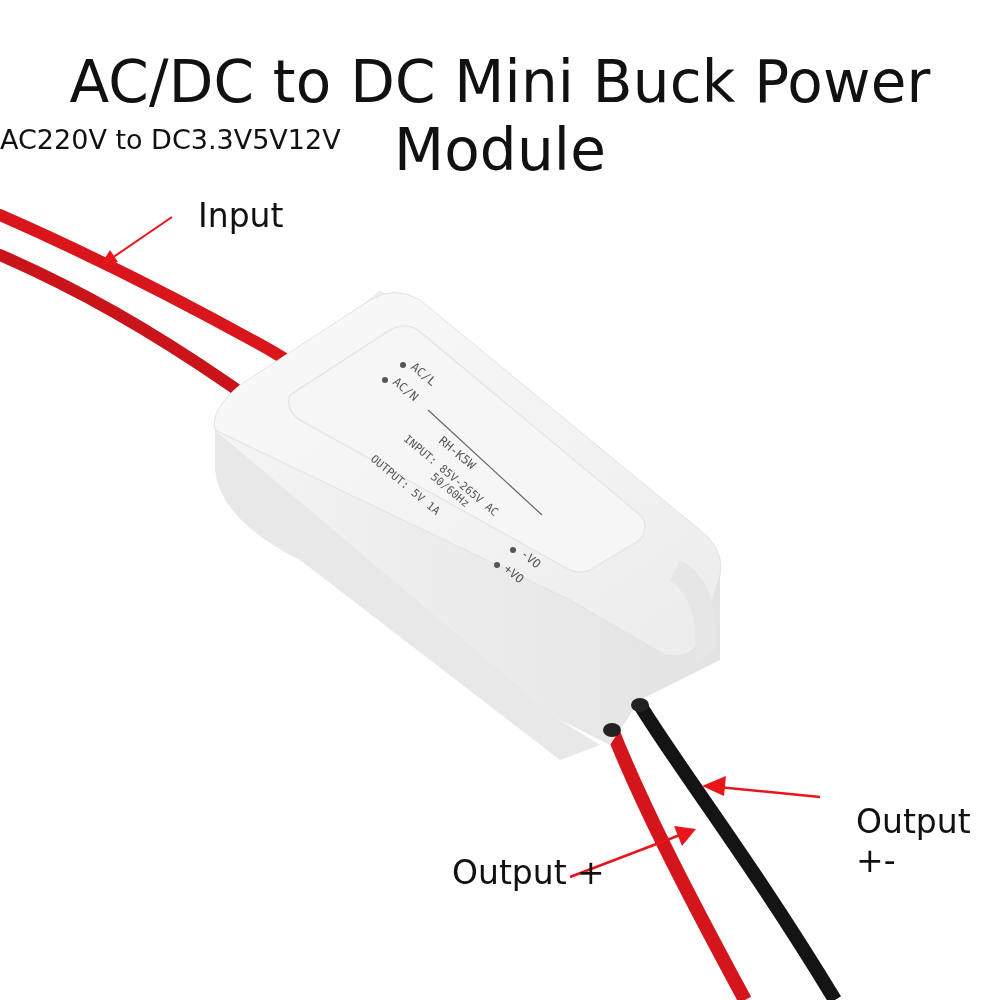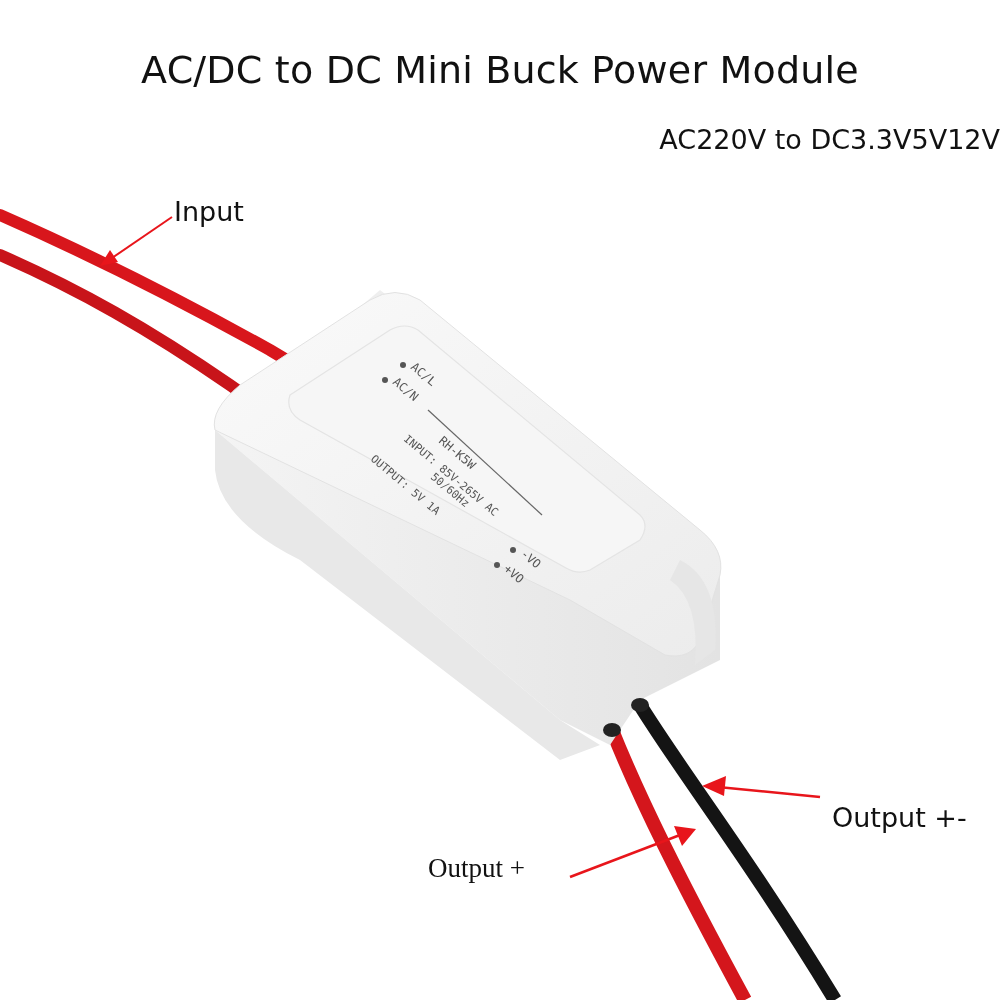--- a/index.html
+++ b/index.html
@@ -1,19 +1,19 @@
 <!DOCTYPE html>
 <html><head>
 <meta charset="utf-8">
 <style>
   html,body{margin:0;padding:0;background:#fff;}
   body{width:1000px;height:1000px;position:relative;overflow:hidden;font-family:"DejaVu Sans","Liberation Sans",sans-serif;color:#111;}
-  .title{position:absolute;left:0;top:48px;width:1000px;text-align:center;font-size:38px;font-weight:400;letter-spacing:0.2px;}
-  .subtitle{position:absolute;left:0;top:124px;width:1000px;text-align:right;font-size:27px;}
-  .label{position:absolute;font-size:27px;}
+  .title{position:absolute;left:0;top:48px;width:1000px;text-align:center;font-size:58px;font-weight:400;letter-spacing:0.2px;}
+  .subtitle{position:absolute;left:0;top:124px;width:1000px;text-align:left;font-size:27px;}
+  .label{position:absolute;font-size:33px;margin-left:24px;}
   svg.scene{position:absolute;left:0;top:0;}
   .mod-text{font-family:"DejaVu Sans Mono","Liberation Mono",monospace;fill:#555;font-size:12px;}
 </style>
 </head>
 <body>
 
 <div class="title">AC/DC to DC Mini Buck Power Module</div>
 <div class="subtitle">AC220V to DC3.3V5V12V</div>
 
 <svg class="scene" width="1000" height="1000" viewBox="0 0 1000 1000">
@@ -74,13 +74,13 @@
     <polygon points="100,266 110,250 118,262" fill="#e8151b"></polygon>
     <line x1="820" y1="797" x2="718" y2="787" stroke="#e8151b" stroke-width="2.5"></line>
     <polygon points="702,786 726,776 724,796" fill="#e8151b"></polygon>
     <line x1="570" y1="877" x2="680" y2="835" stroke="#e8151b" stroke-width="2.5"></line>
     <polygon points="696,829 674,826 682,846" fill="#e8151b"></polygon>
   </g>
 </svg>
 
 <div class="label" style="left:174px;top:196px;">Input</div>
 <div class="label" style="left:832px;top:802px;">Output +-</div>
-<div class="label" style="left:428px;top:853px;font-family:Liberation Serif, serif;">Output +</div>
+<div class="label" style="left:428px;top:853px;">Output +</div>
 
 </body></html>

